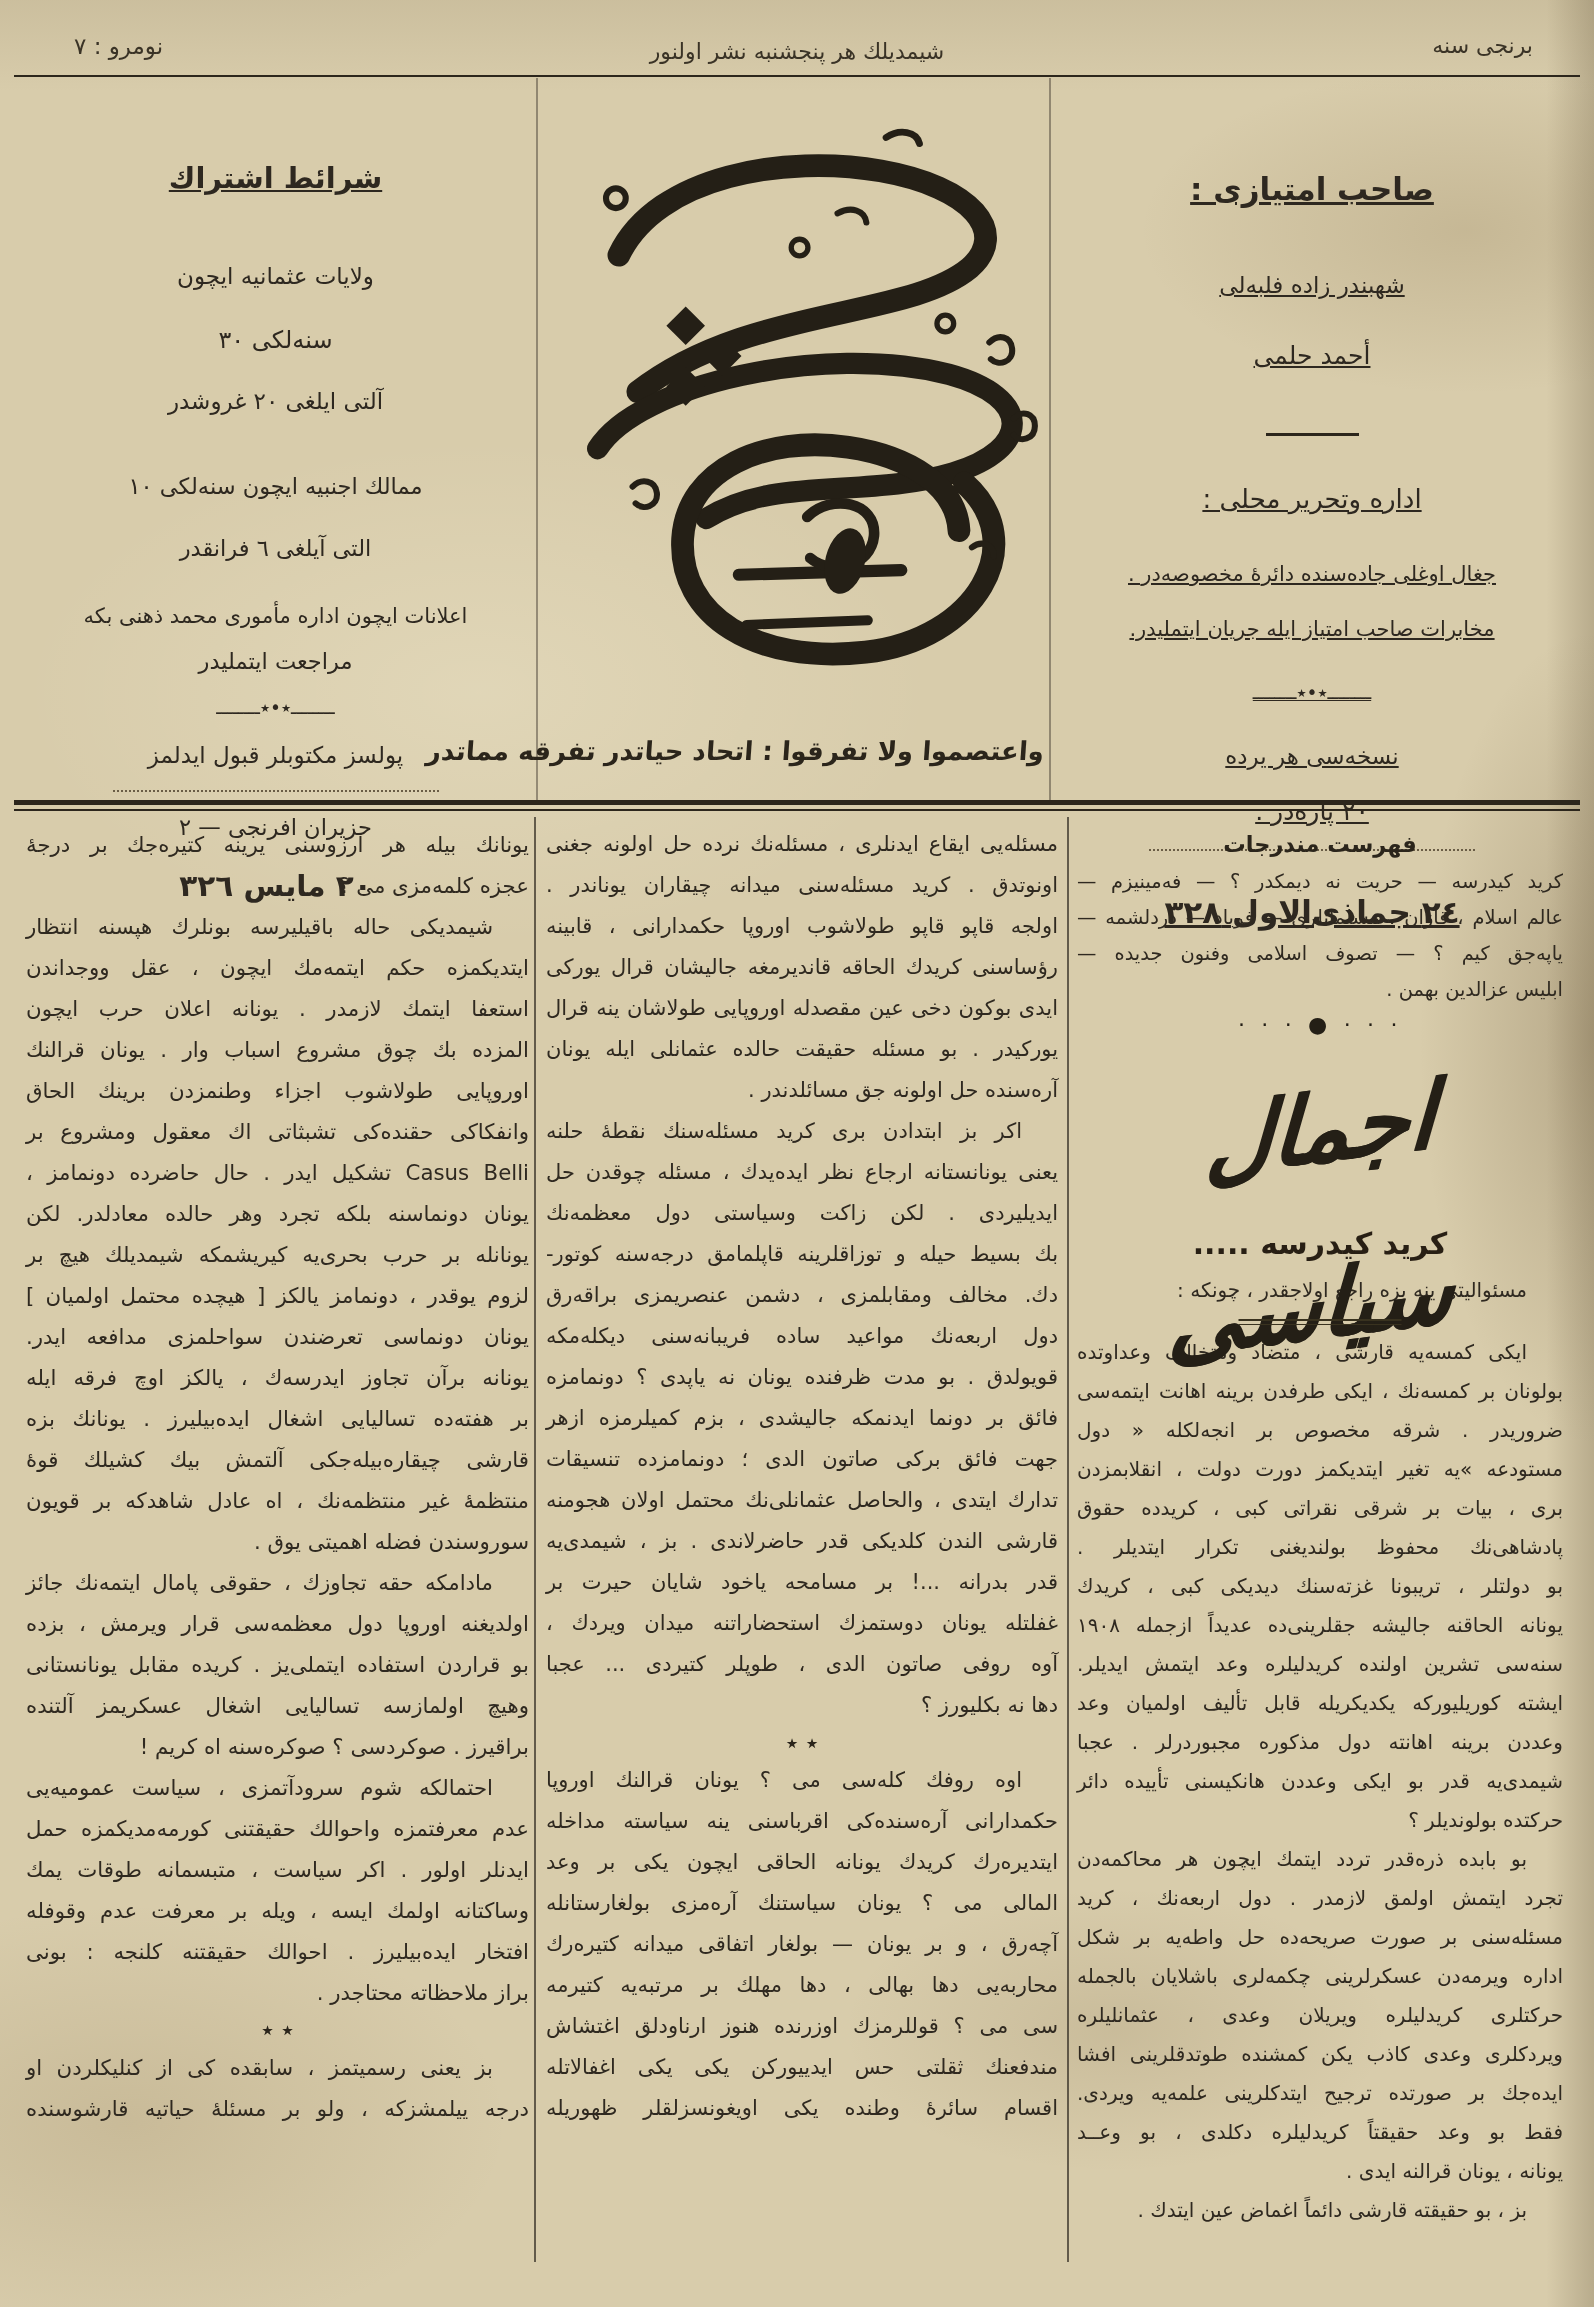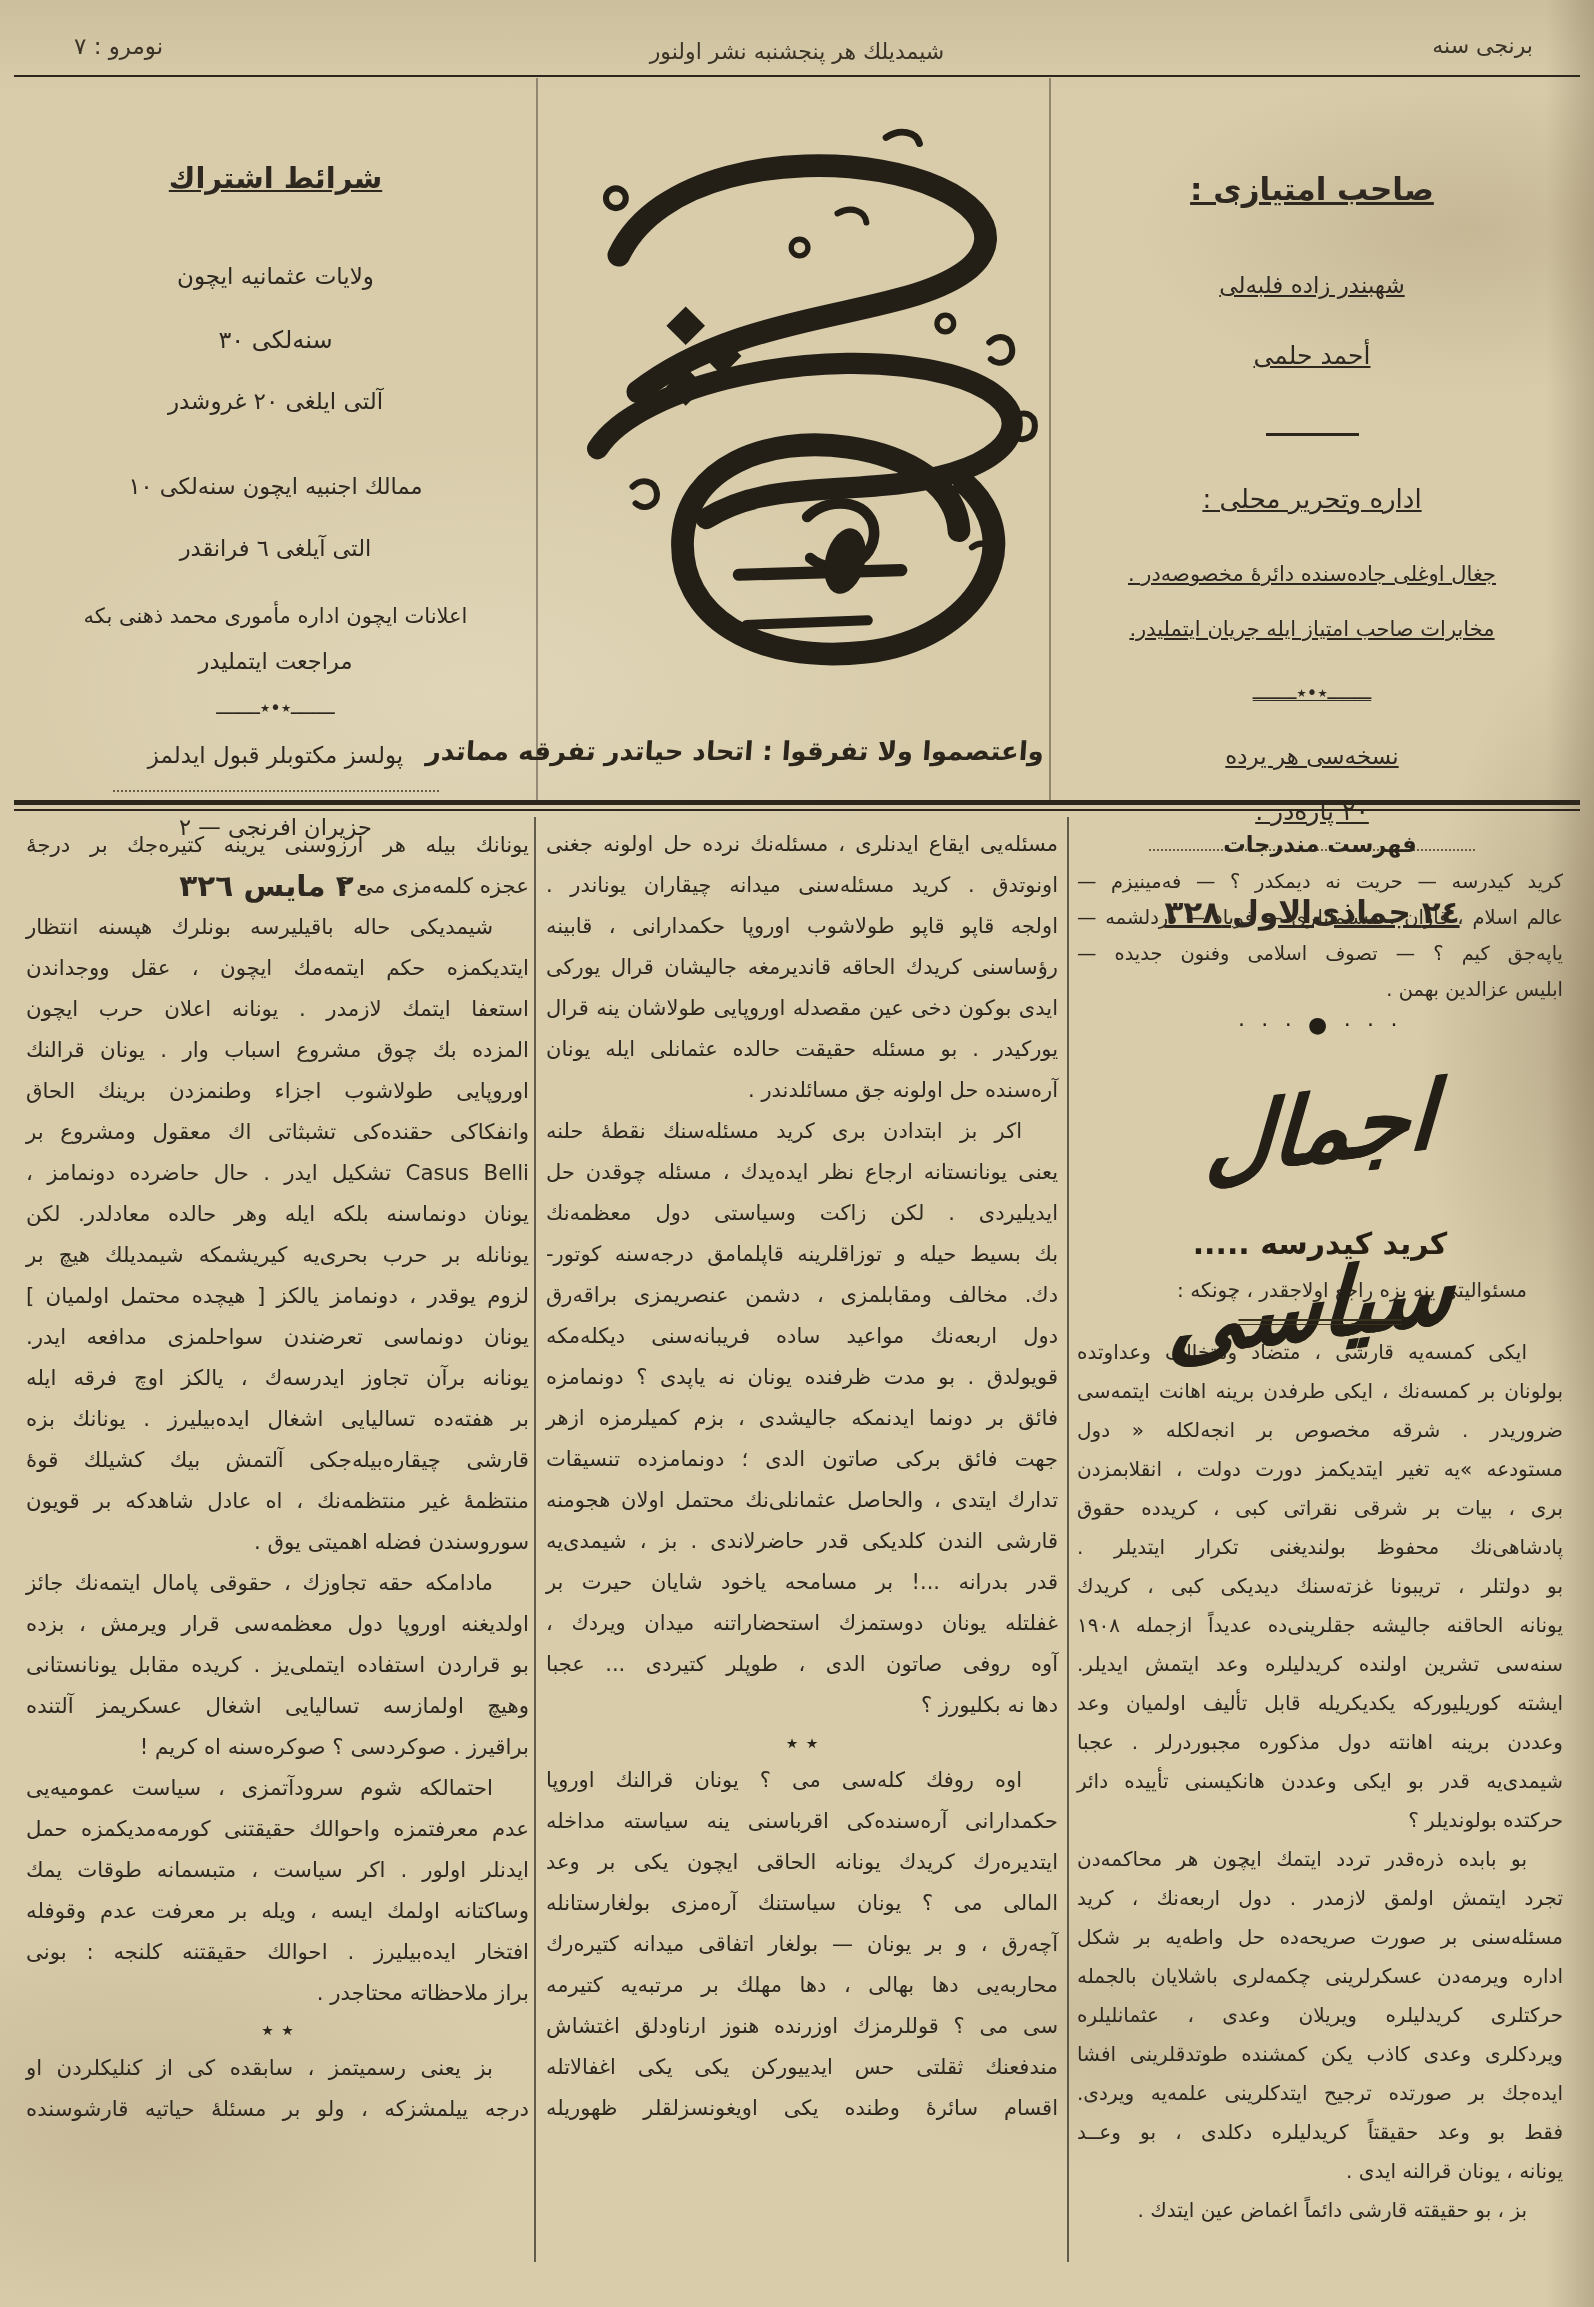--- a/index.html
+++ b/index.html
@@ -218,21 +218,21 @@
     <div>
         <div class="bl">یونانك بیله هر ارزوسنی یرینه کتیره‌جك بر درجهٔ</div>
         <div class="bl end">عجزه کلمه‌مزی می ؟</div>
         <div class="bl ind">شیمدیکی حاله باقیلیرسه بونلرك هپسنه انتظار</div>
         <div class="bl">ایتدیکمزه حکم ایتمه‌مك ایچون ، عقل ووجداندن</div>
         <div class="bl">استعفا ایتمك لازمدر . یونانه اعلان حرب ایچون</div>
         <div class="bl">المزده بك چوق مشروع اسباب وار . یونان قرالنك</div>
         <div class="bl">اوروپایی طولاشوب اجزاء وطنمزدن برینك الحاق</div>
         <div class="bl">وانفکاکی حقنده‌کی تشبثاتی اك معقول ومشروع بر</div>
         <div class="bl">Casus Belli تشکیل ایدر . حال حاضرده دونمامز ،</div>
-        <div class="bl">یونان دونماسنه بلکه ایله وهر حالده معادلدر. لکن</div>
+        <div class="bl">یونان دونماسنه بلکه تجرد وهر حالده معادلدر. لکن</div>
         <div class="bl">یونانله بر حرب بحری‌یه کیریشمکه شیمدیلك هیچ بر</div>
         <div class="bl">لزوم یوقدر ، دونمامز یالکز [ هیچده محتمل اولمیان ]</div>
         <div class="bl">یونان دونماسی تعرضندن سواحلمزی مدافعه ایدر.</div>
         <div class="bl">یونانه برآن تجاوز ایدرسه‌ك ، یالکز اوچ فرقه ایله</div>
         <div class="bl">بر هفته‌ده تسالیایی اشغال ایده‌بیلیرز . یونانك بزه</div>
         <div class="bl">قارشی چیقاره‌بیله‌جکی آلتمش بیك کشیلك قوهٔ</div>
         <div class="bl">منتظمهٔ غیر منتظمه‌نك ، اه عادل شاهدکه بر قویون</div>
         <div class="bl end">سوروسندن فضله اهمیتی یوق .</div>
         <div class="bl ind">مادامکه حقه تجاوزك ، حقوقی پامال ایتمه‌نك جائز</div>
         <div class="bl">اولدیغنه اوروپا دول معظمه‌سی قرار ویرمش ، بزده</div>

